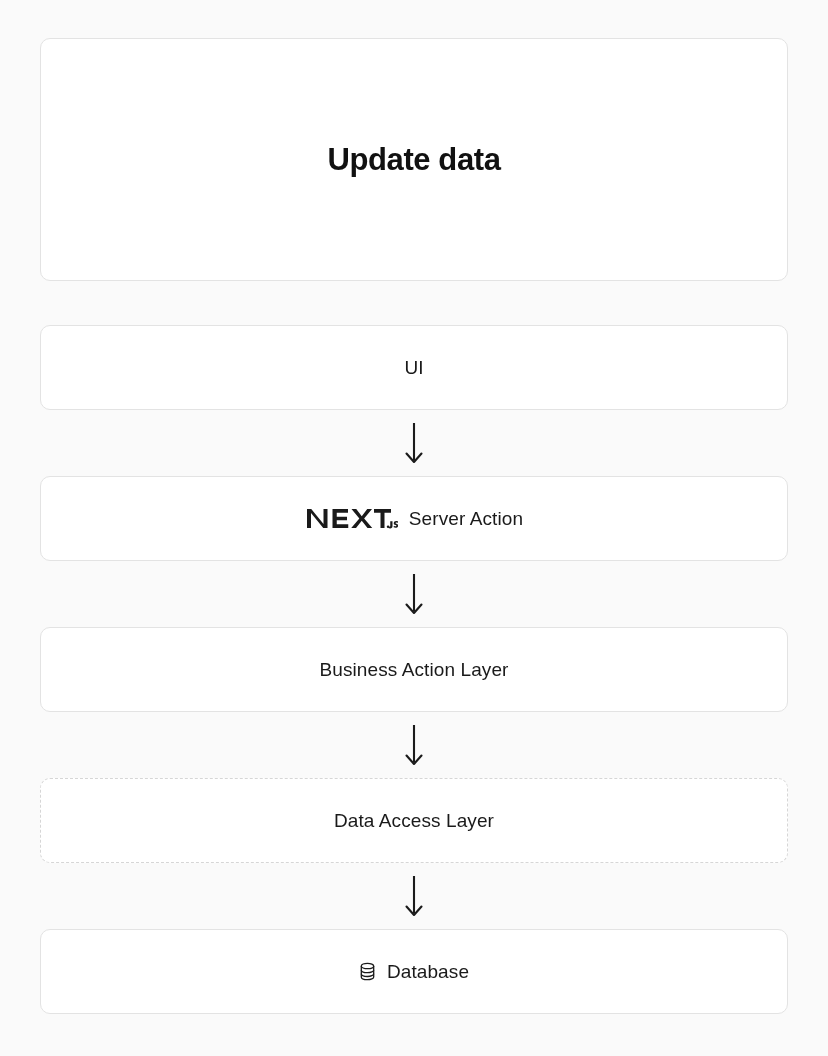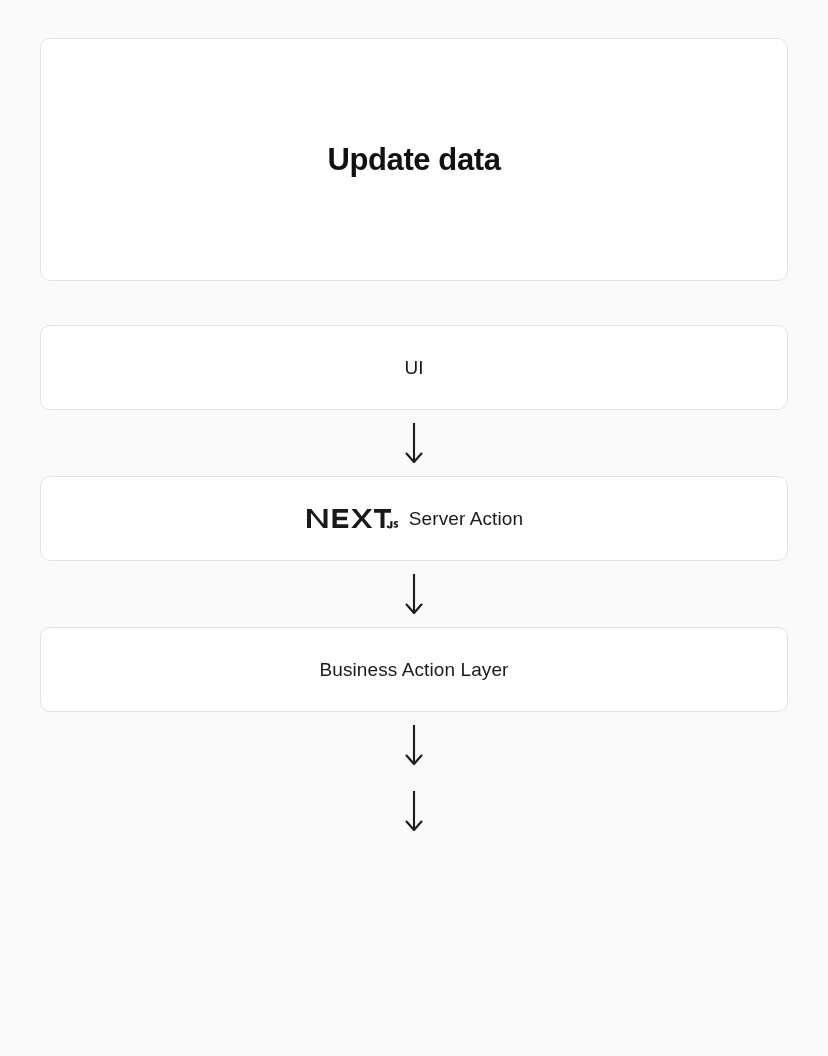--- a/index.html
+++ b/index.html
@@ -175,24 +175,42 @@
 
   <div class="arrow">
     <span>
       <svg width="24" height="44" viewBox="0 0 24 44" fill="none">
         <path d="M12 2 L12 39" stroke="#1a1a1a" stroke-width="2.1" stroke-linecap="butt"></path>
         <path d="M4.5 32.5 L12 41 L19.5 32.5" stroke="#1a1a1a" stroke-width="2.1" fill="none" stroke-linecap="round" stroke-linejoin="round"></path>
       </svg>
     </span>
   </div>
 
-
-  <div class="arrow">
-    <span>
-      <svg width="24" height="44" viewBox="0 0 24 44" fill="none">
-        <path d="M12 2 L12 39" stroke="#1a1a1a" stroke-width="2.1" stroke-linecap="butt"></path>
-        <path d="M4.5 32.5 L12 41 L19.5 32.5" stroke="#1a1a1a" stroke-width="2.1" fill="none" stroke-linecap="round" stroke-linejoin="round"></path>
-      </svg>
-    </span>
-  </div>
-
+  <div class="card card--row card--dashed">
+    <div class="row-inner">
+      <span class="row-label">Data Access Layer</span>
+    </div>
+  </div>
+
+  <div class="arrow">
+    <span>
+      <svg width="24" height="44" viewBox="0 0 24 44" fill="none">
+        <path d="M12 2 L12 39" stroke="#1a1a1a" stroke-width="2.1" stroke-linecap="butt"></path>
+        <path d="M4.5 32.5 L12 41 L19.5 32.5" stroke="#1a1a1a" stroke-width="2.1" fill="none" stroke-linecap="round" stroke-linejoin="round"></path>
+      </svg>
+    </span>
+  </div>
+
+  <div class="card card--row">
+    <div class="row-inner">
+      <span class="db-icon">
+        <svg width="17" height="19" viewBox="0 0 17 19" fill="none">
+          <ellipse cx="8.5" cy="4" rx="6.2" ry="2.7" stroke="#1a1a1a" stroke-width="1.3" fill="none"></ellipse>
+          <path d="M2.3 4 L2.3 15 C2.3 16.5 5.1 17.7 8.5 17.7 C11.9 17.7 14.7 16.5 14.7 15 L14.7 4" stroke="#1a1a1a" stroke-width="1.3" fill="none"></path>
+          <path d="M2.3 8.0 C2.3 9.5 5.1 10.7 8.5 10.7 C11.9 10.7 14.7 9.5 14.7 8.0" stroke="#1a1a1a" stroke-width="1.3" fill="none"></path>
+          <path d="M2.3 11.8 C2.3 13.3 5.1 14.5 8.5 14.5 C11.9 14.5 14.7 13.3 14.7 11.8" stroke="#1a1a1a" stroke-width="1.3" fill="none"></path>
+        </svg>
+      </span>
+      <span class="row-label">Database</span>
+    </div>
+  </div>
 
 </div>
 
 </body></html>

